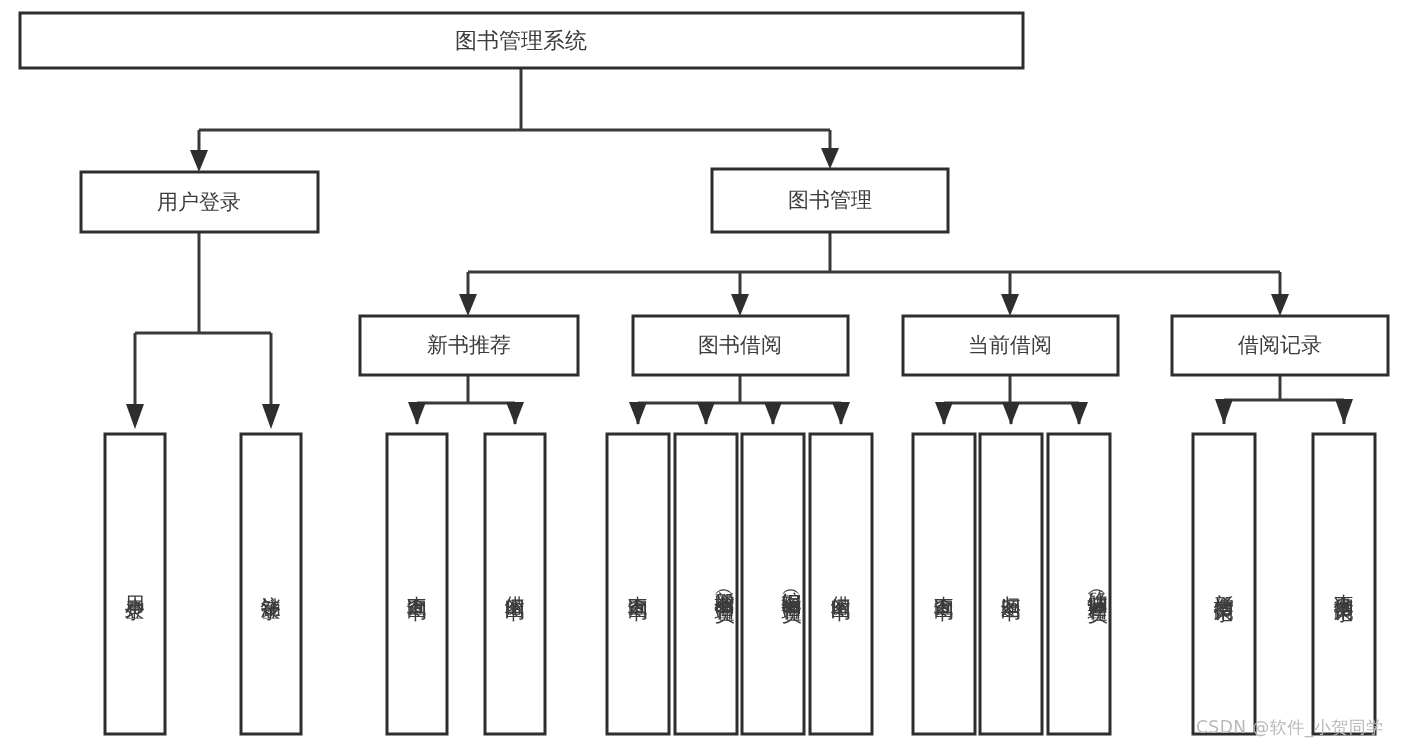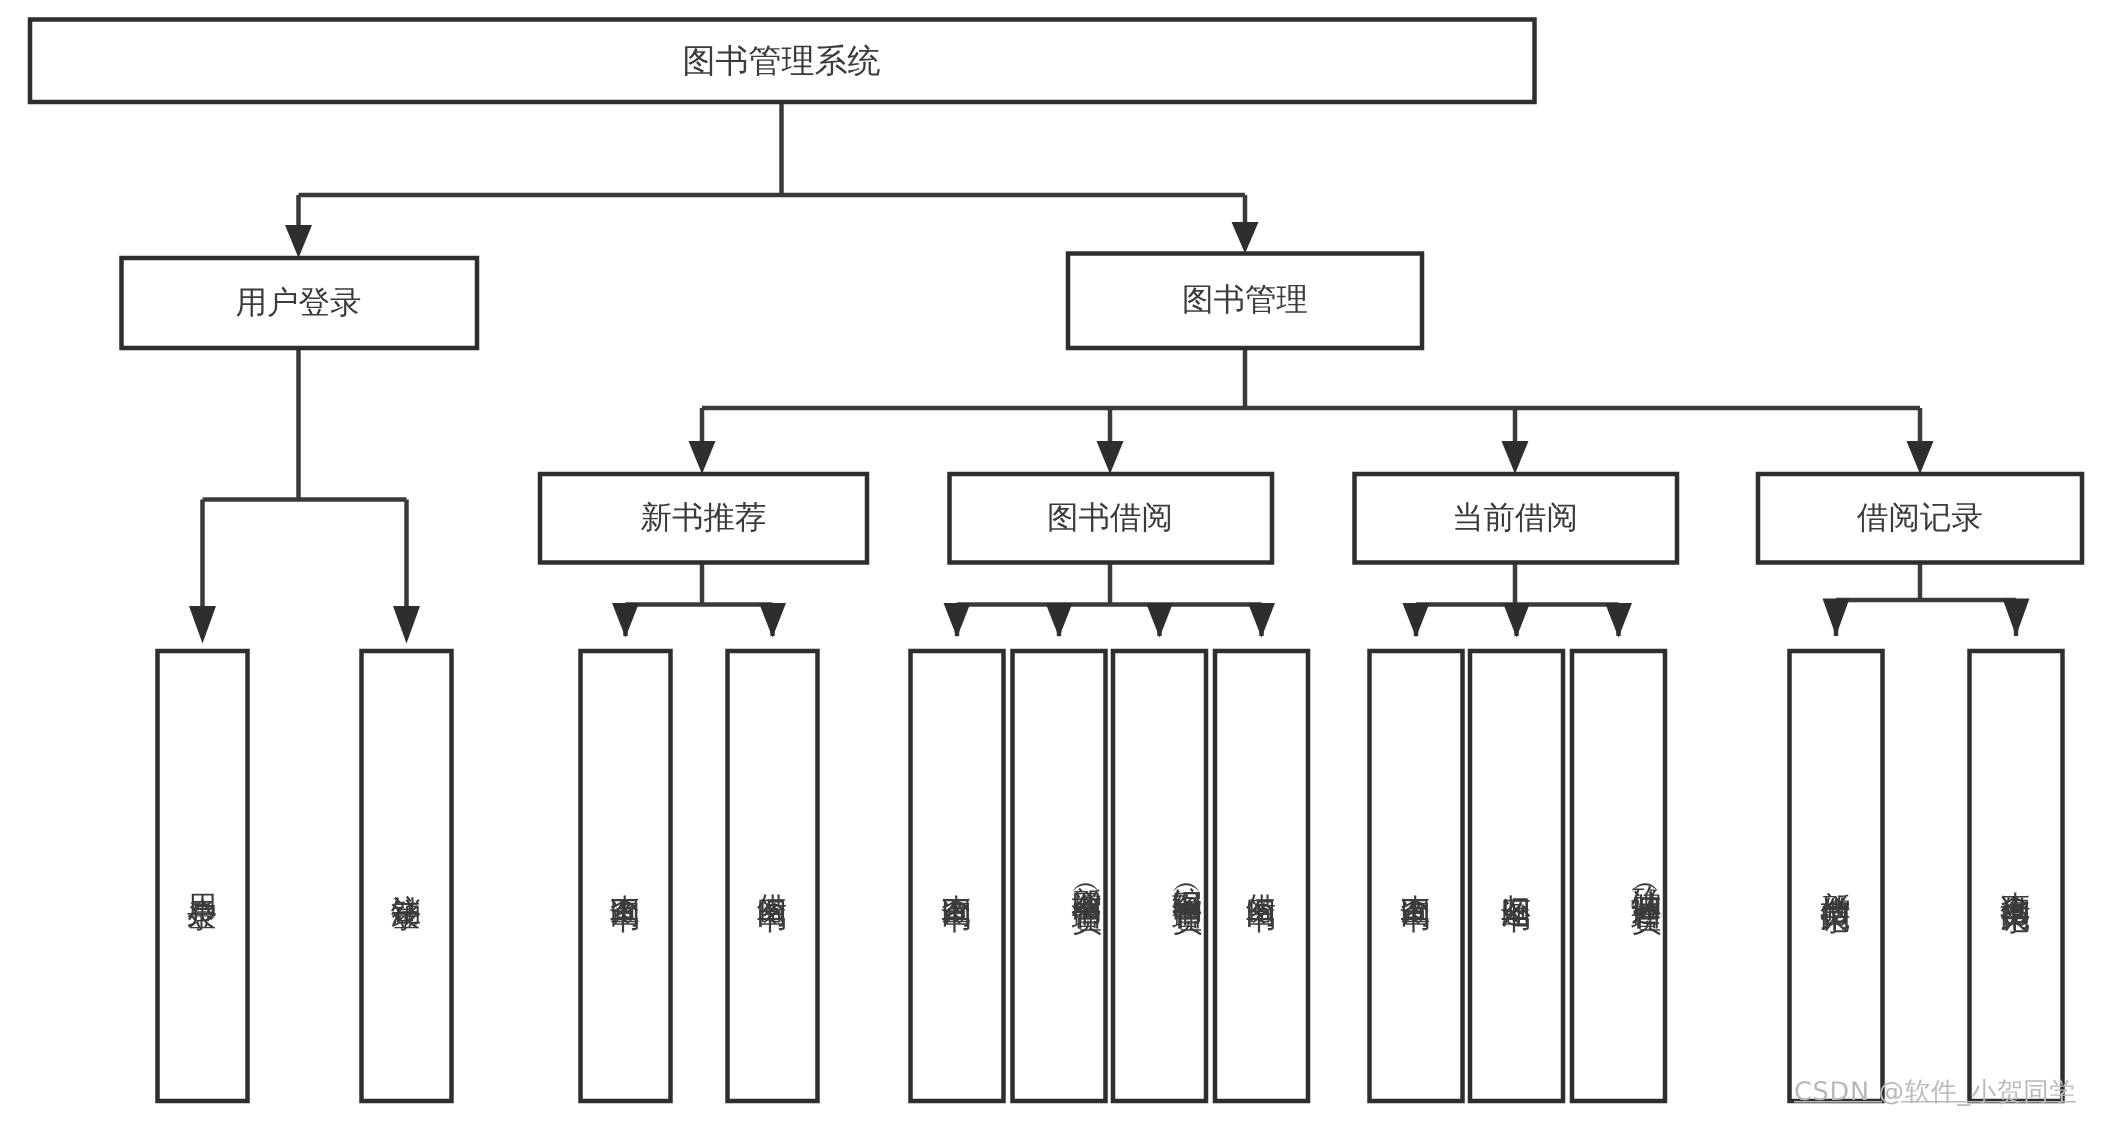--- a/index.html
+++ b/index.html
@@ -29,21 +29,20 @@
     color:#3b3b3b;
     white-space:nowrap;
     pointer-events:none;
   }
   .watermark{
     position:absolute;
     font-size:17px;
     color:#b9b9b9;
     white-space:nowrap;
     letter-spacing:0.5px;
-    text-decoration:underline;
   }
 </style>
 </head>
 <body>
 
 <div id="diagram-root">
 
   <svg id="tree" viewBox="0 0 1405 747">
     <defs></defs>
 

